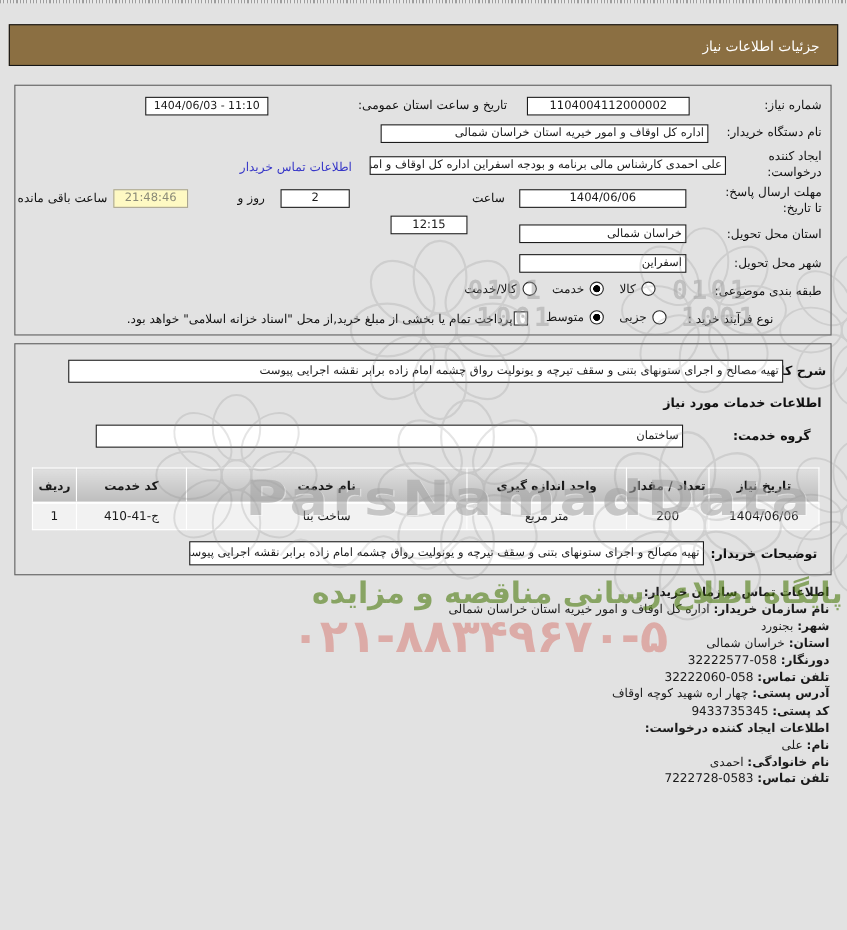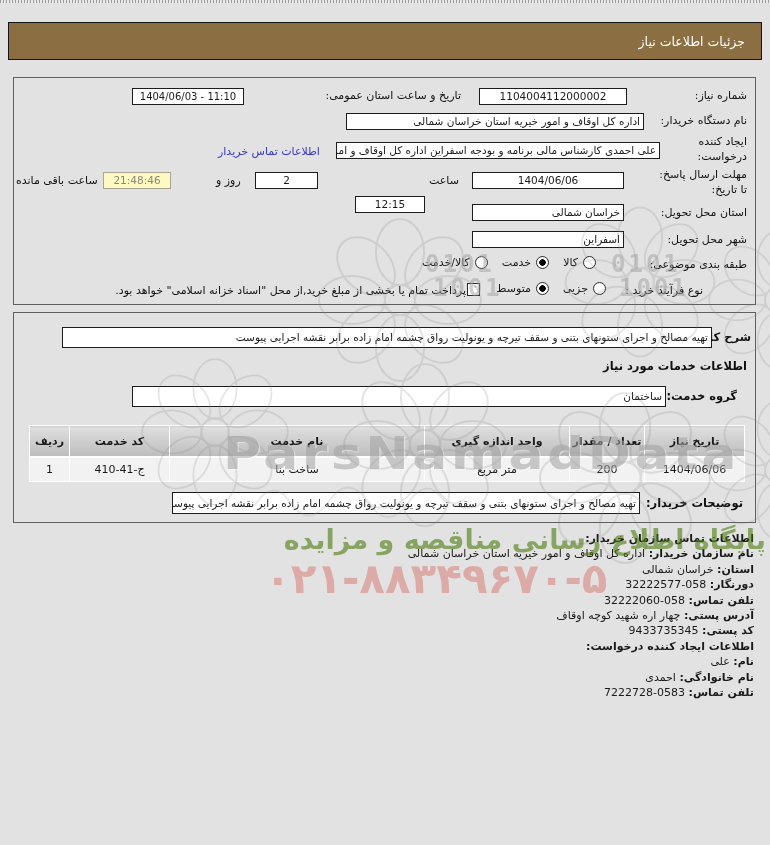--- a/index.html
+++ b/index.html
@@ -126,21 +126,21 @@
       <span class="lbl" style="top:206px;right:289px;">پرداخت تمام یا بخشی از مبلغ خرید,از محل "اسناد خزانه اسلامی" خواهد بود.</span>
     </div>
 
     <div class="panel" id="panel2">
       <span class="lbl blbl" style="top:17px;right:4px;font-size:11.5px;">شرح کلی نیاز:</span>
       <div class="tbox t-right" style="top:14px;left:48px;width:642px;height:19px;line-height:19px;">تهیه مصالح و اجرای ستونهای بتنی و سقف تیرچه و یونولیت رواق چشمه امام زاده برابر نقشه اجرایی پیوست</div>
 
       <span class="lbl blbl" style="top:46px;right:8px;font-size:11.5px;">اطلاعات خدمات مورد نیاز</span>
 
       <span class="lbl blbl" style="top:76px;right:18px;font-size:11.5px;">گروه خدمت:</span>
-      <div class="tbox t-right" style="top:73px;left:73px;width:526px;height:19px;line-height:19px;margin-left:45px;">ساختمان</div>
+      <div class="tbox t-right" style="top:73px;left:73px;width:526px;height:19px;line-height:19px;">ساختمان</div>
 
       <table class="grid">
         <colgroup>
           <col style="width:100px">
             <col style="width:75px">
             <col style="width:145px">
           <col style="width:255px">
             <col style="width:100px">
             <col style="width:40px">
         </colgroup>
@@ -166,20 +166,21 @@
         </tbody>
       </table>
 
       <span class="lbl blbl" style="top:183px;right:12px;font-size:11.5px;">توضیحات خریدار:</span>
       <div class="tbox t-right" style="top:179px;left:158px;width:460px;height:20px;line-height:20px;">تهیه مصالح و اجرای ستونهای بتنی و سقف تیرچه و یونولیت رواق چشمه امام زاده برابر نقشه اجرایی پیوست</div>
     </div>
 
     <div id="contact">
       <div class="hd">اطلاعات تماس سازمان خریدار:</div>
       <div><span class="cl">نام سازمان خریدار:</span> <span>اداره کل اوقاف و امور خیریه استان خراسان شمالی</span></div>
+      <div><span class="cl">شهر:</span> <span>بجنورد</span></div>
       <div><span class="cl">استان:</span> <span>خراسان شمالی</span></div>
       <div><span class="cl">دورنگار:</span> <span class="ltr">32222577-058</span></div>
       <div><span class="cl">تلفن تماس:</span> <span class="ltr">32222060-058</span></div>
       <div><span class="cl">آدرس پستی:</span> <span>چهار اره شهید کوچه اوقاف</span></div>
       <div><span class="cl">کد پستی:</span> <span class="ltr">9433735345</span></div>
       <div class="hd">اطلاعات ایجاد کننده درخواست:</div>
       <div><span class="cl">نام:</span> <span>علی</span></div>
       <div><span class="cl">نام خانوادگی:</span> <span>احمدی</span></div>
       <div><span class="cl">تلفن تماس:</span> <span class="ltr">7222728-0583</span></div>
     </div>

